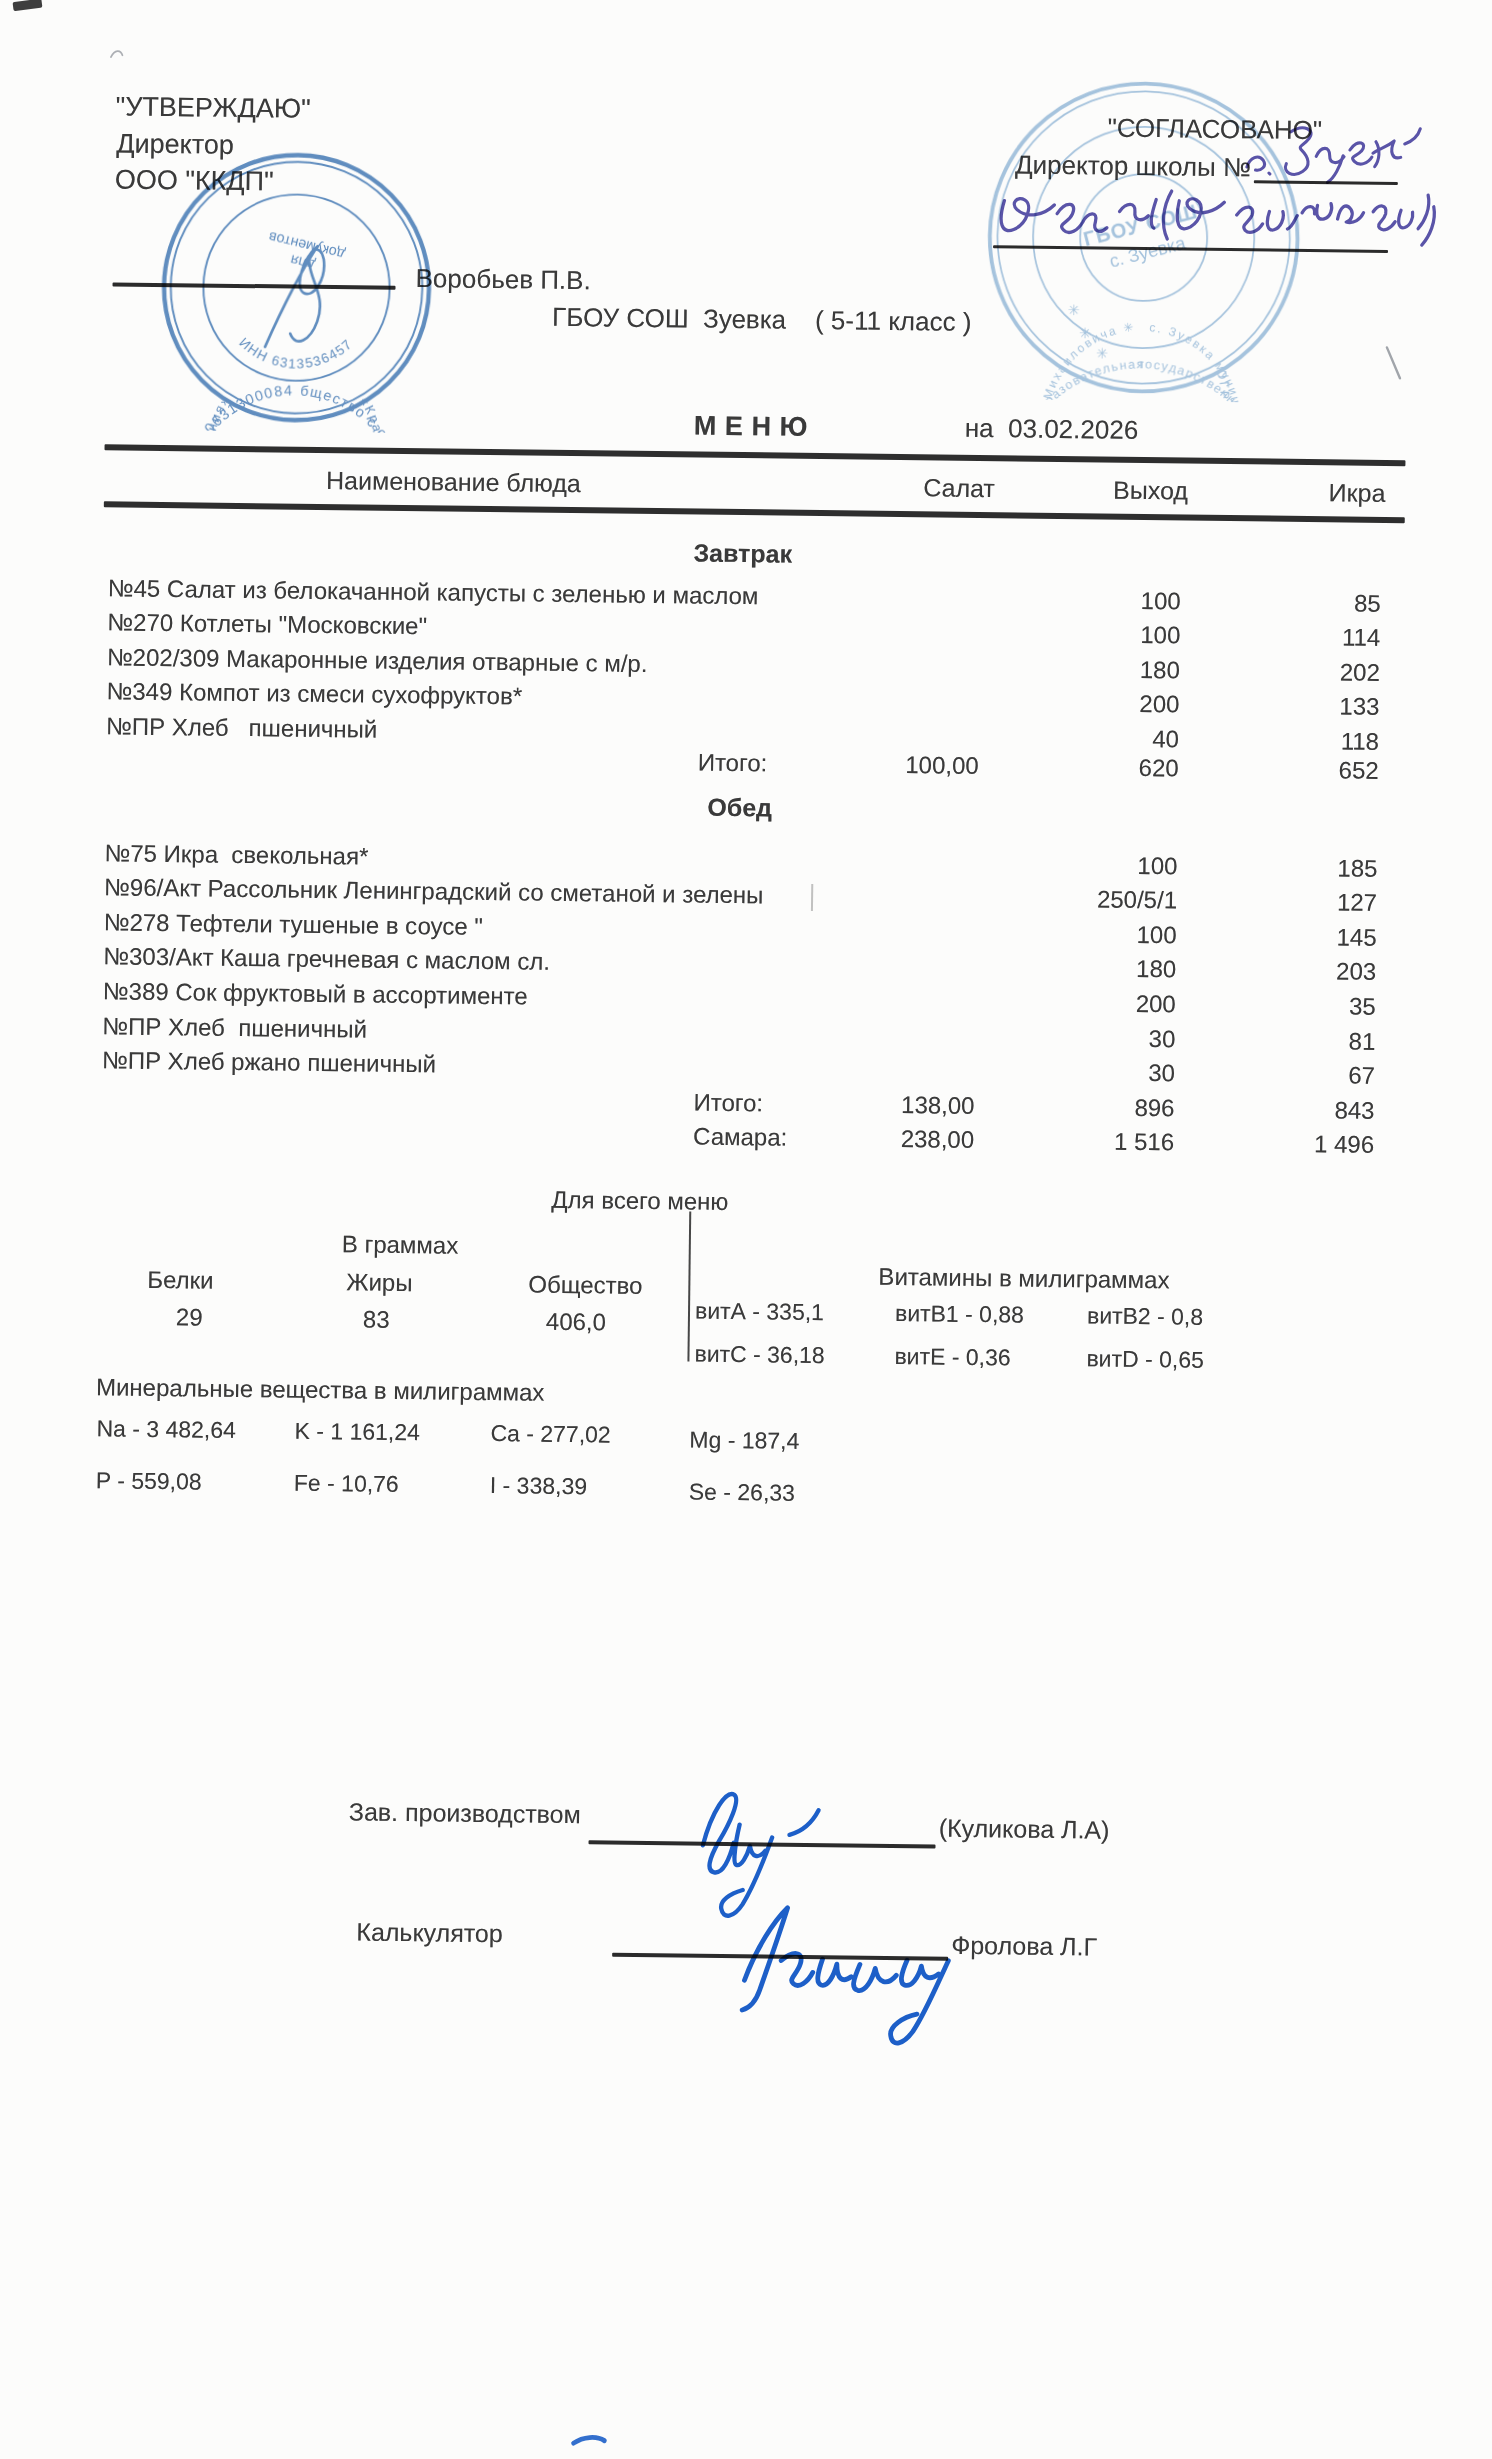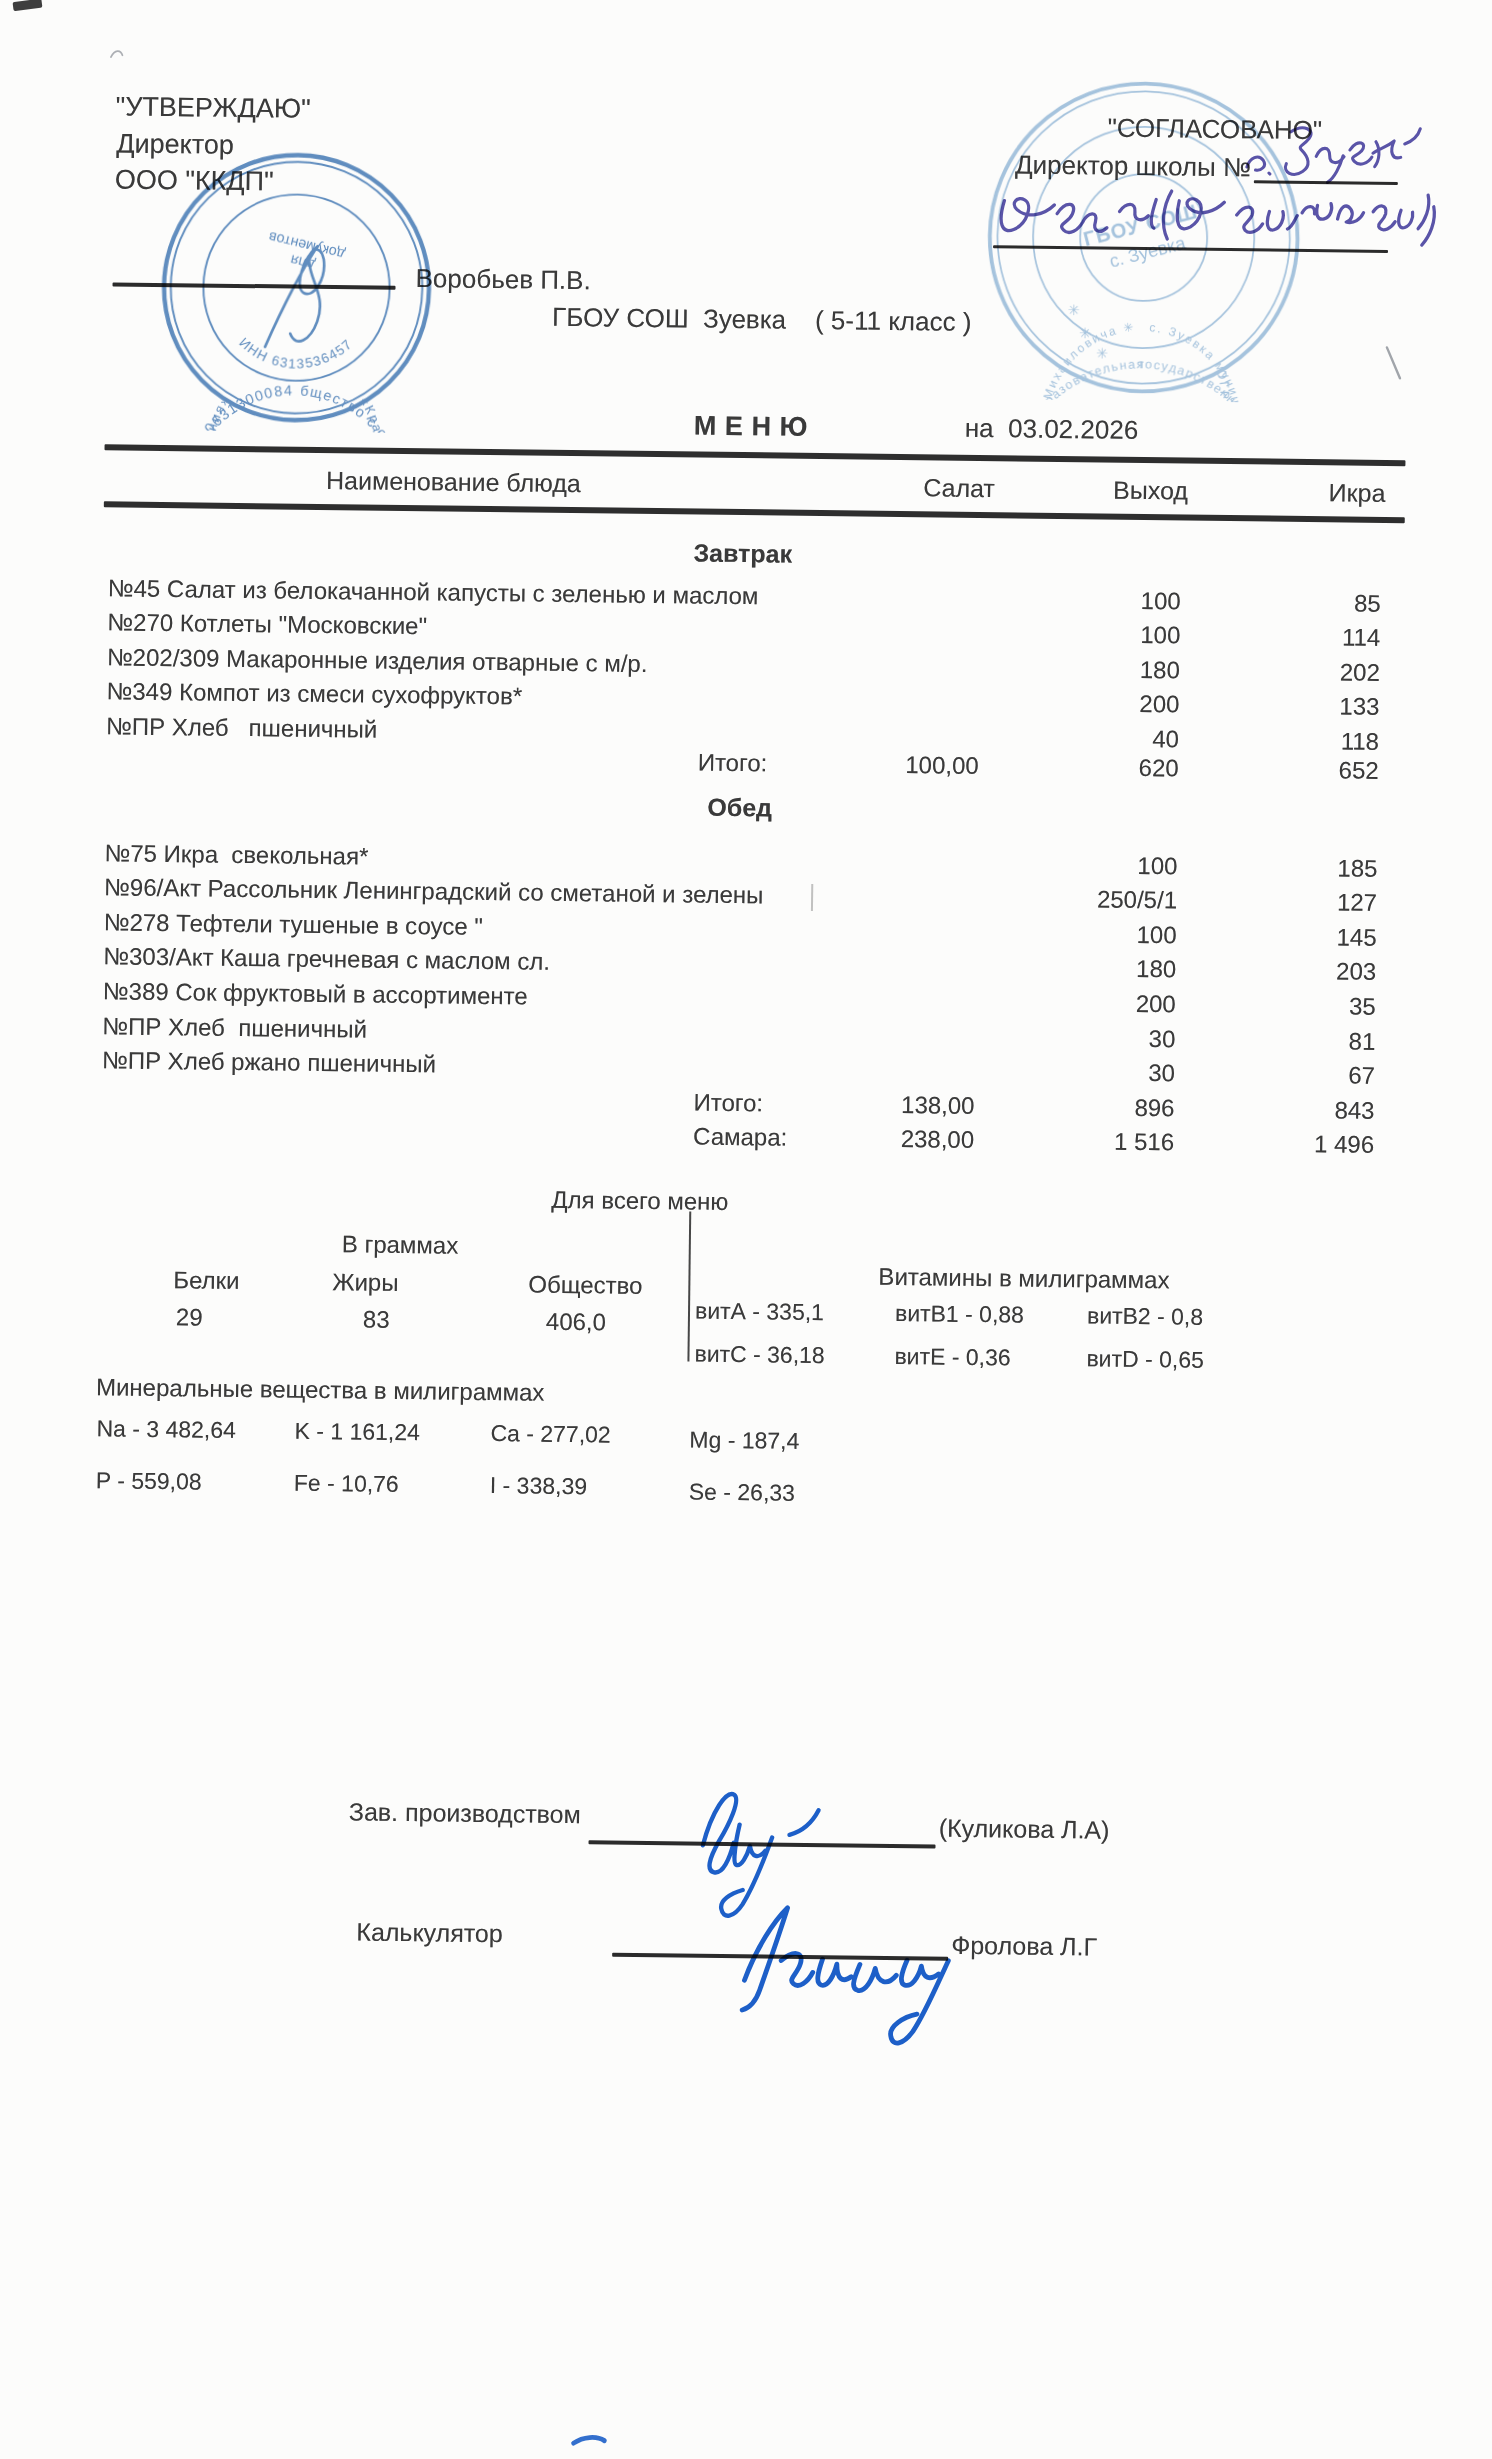--- a/index.html
+++ b/index.html
@@ -138,22 +138,22 @@
     <span class="tlabel">Самара:</span>
     <span class="price">238,00</span>
     <span class="yield">1 516</span>
     <span class="kcal">1 496</span>
   </div>
 
   <div class="t" style="left:566px;top:1179px">Для всего меню</div>
   <div class="artifact" style="left:704px;top:1203px;width:1.9px;height:150px;background:#474747"></div>
 
   <div class="t" style="left:357px;top:1226px">В граммах</div>
-  <div class="t" style="left:189px;top:1264px">Белки</div>
-  <div class="t" style="left:348px;top:1264px">Жиры</div>
+  <div class="t" style="left:163px;top:1264px">Белки</div>
+  <div class="t" style="left:362px;top:1264px">Жиры</div>
   <div class="t" style="left:544px;top:1264px">Общество</div>
   <div class="t" style="left:192px;top:1301px">29</div>
   <div class="t" style="left:379px;top:1301px">83</div>
   <div class="t" style="left:562px;top:1301px">406,0</div>
 
   <div class="t" style="left:894px;top:1252px">Витамины в милиграммах</div>
   <div class="t f24" style="left:711px;top:1289px">витА - 335,1</div>
   <div class="t f24" style="left:911px;top:1289px">витВ1 - 0,88</div>
   <div class="t f24" style="left:1103px;top:1289px">витВ2 - 0,8</div>
   <div class="t f24" style="left:711px;top:1332px">витС - 36,18</div>

